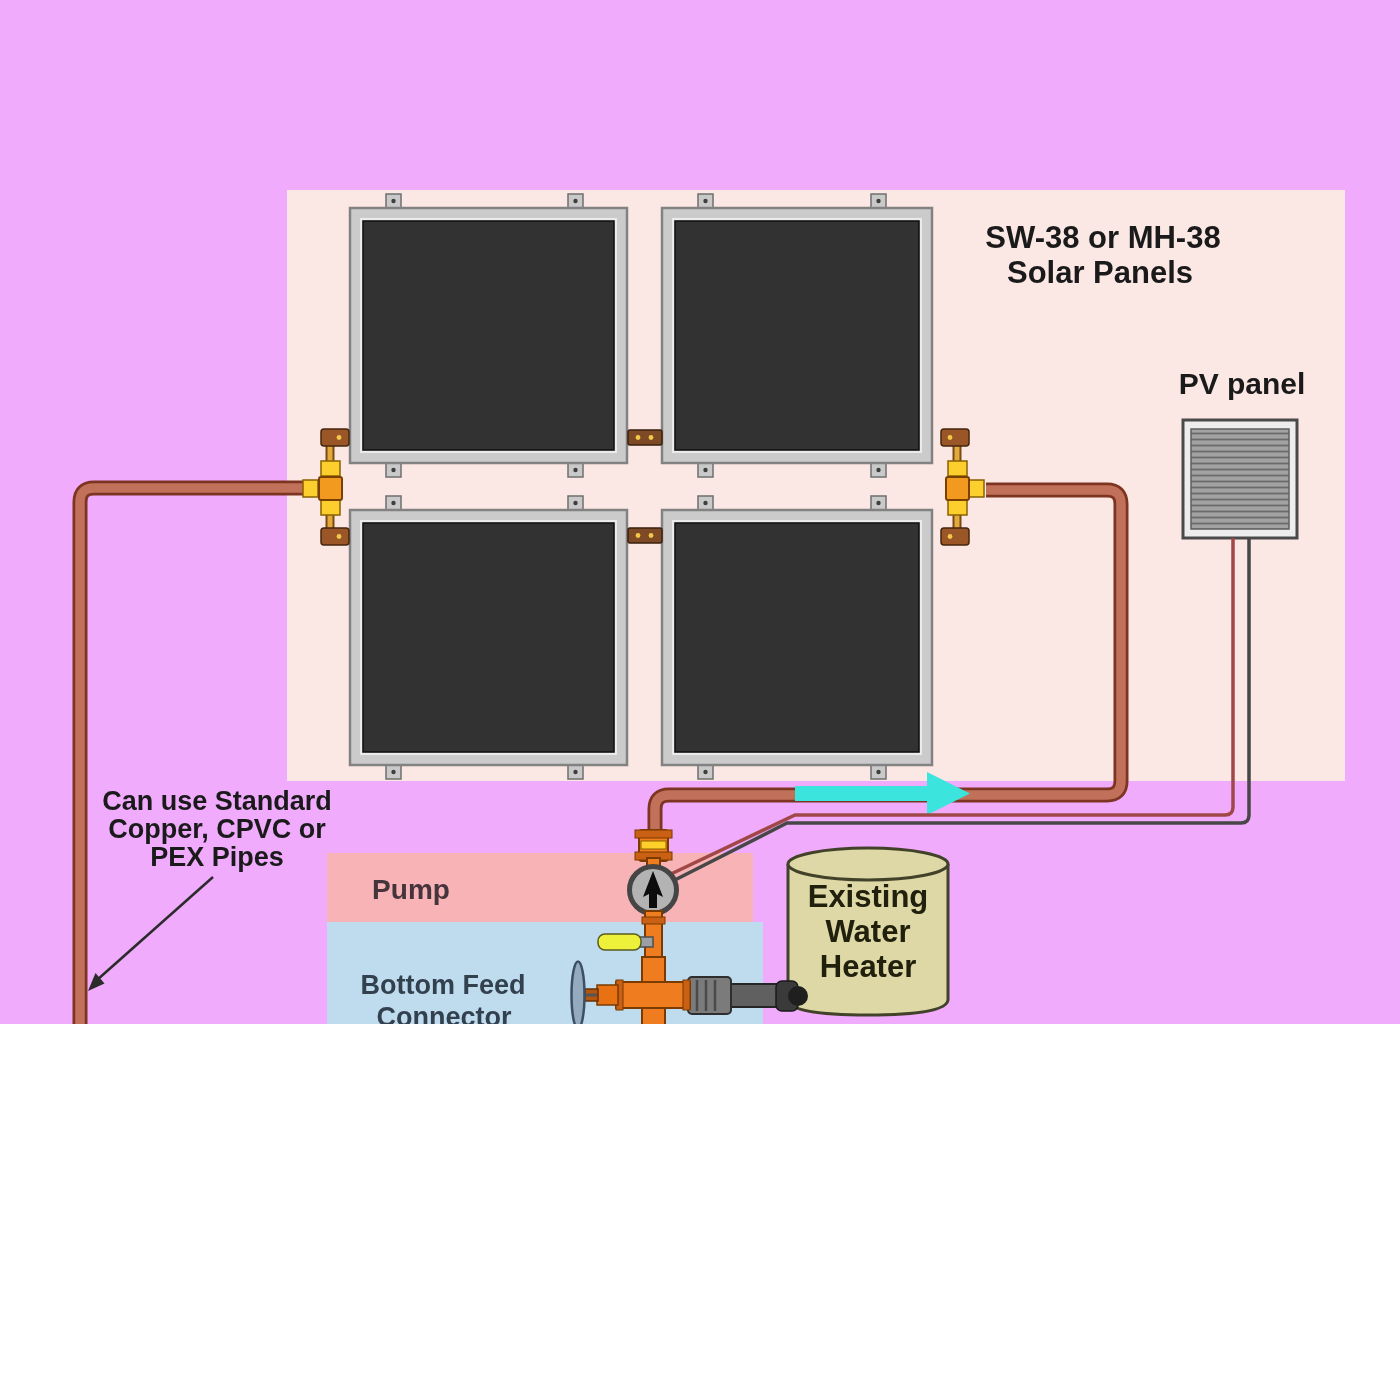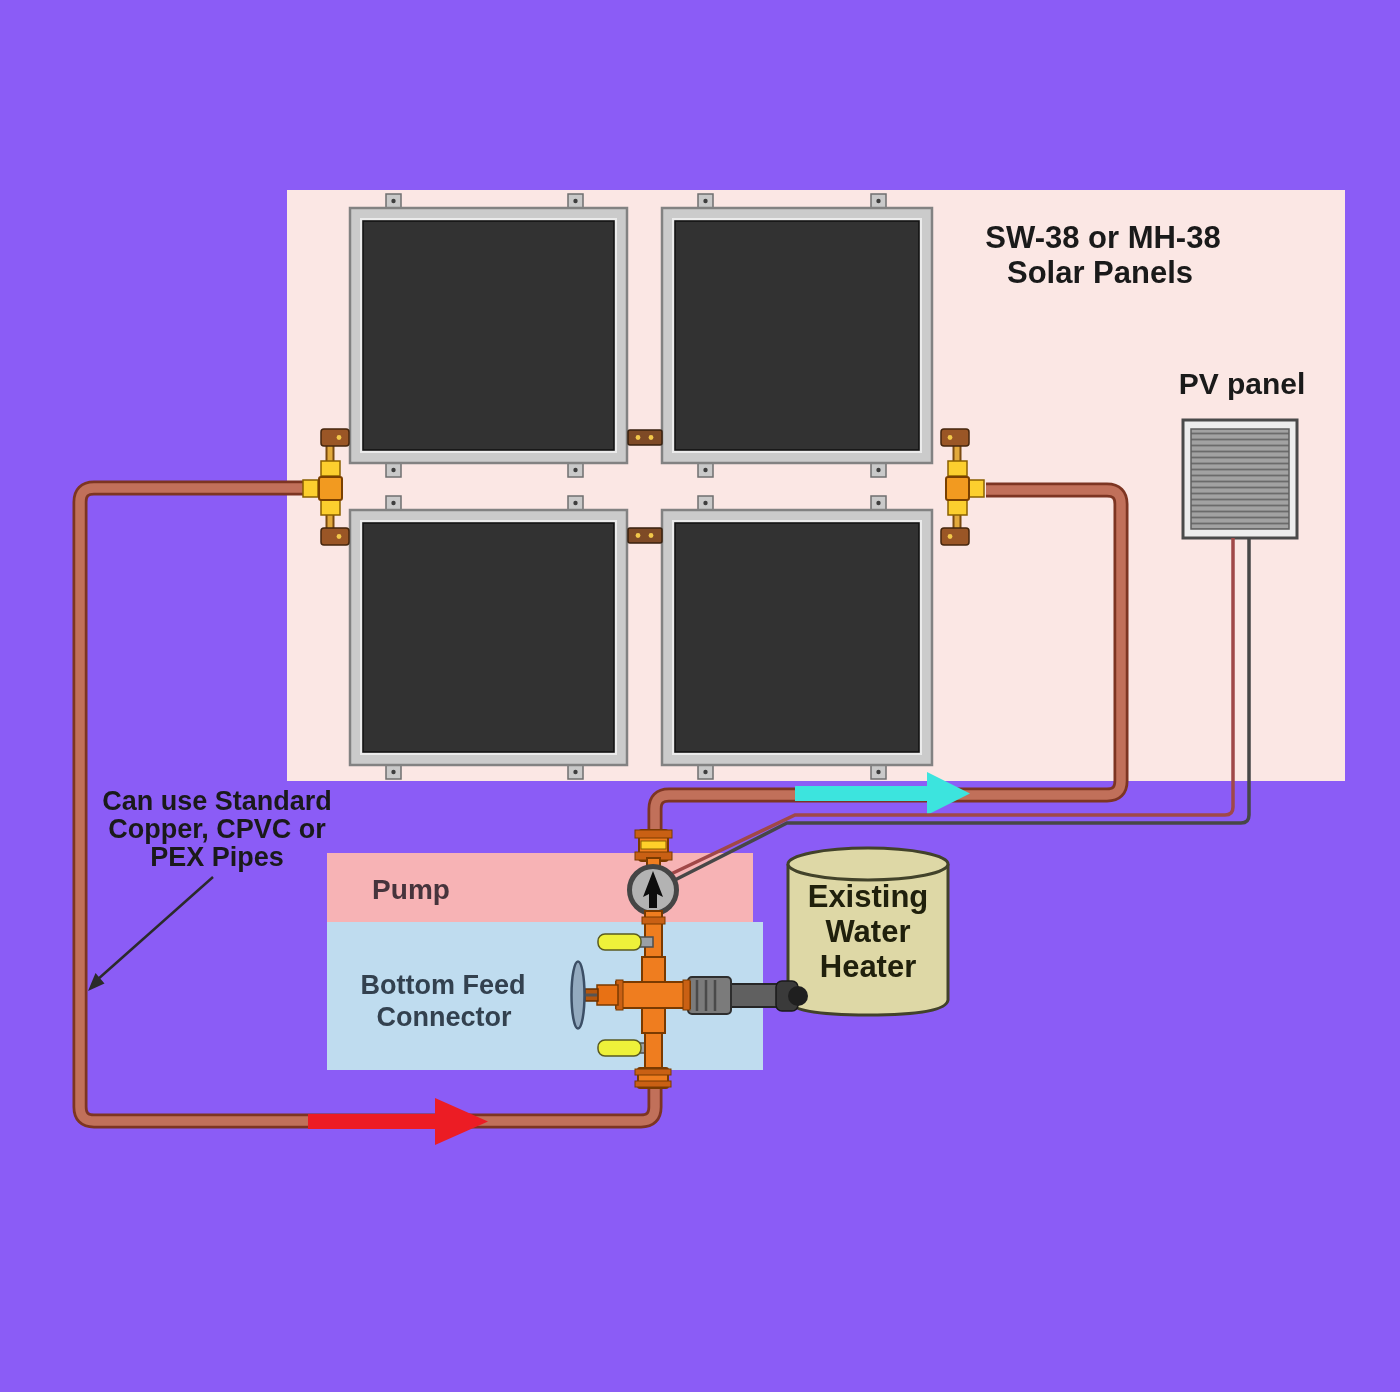--- a/index.html
+++ b/index.html
@@ -1,16 +1,16 @@
 <!DOCTYPE html>
 <html><head>
 <meta charset="utf-8">
 <style>
   html,body{margin:0;padding:0;background:#ffffff;}
-  #stage{position:relative;width:1400px;height:1392px;background:#8b5cf6;overflow:hidden;
+  #stage{position:relative;width:1400px;height:1024px;background:#f0abfc;overflow:hidden;
          font-family:"Liberation Sans",sans-serif;}
   svg{position:absolute;left:0;top:0;}
   text{font-family:"Liberation Sans",sans-serif;font-weight:bold;}
   .pipeO{fill:none;stroke:#7d3522;stroke-width:15;}
   .pipeI{fill:none;stroke:#c1705a;stroke-width:9.5;}
   .brassO{fill:none;stroke:#7a4a10;stroke-width:9;}
   .brassI{fill:none;stroke:#e2a93c;stroke-width:5;}
   .pframe{fill:#cbcbcb;stroke:#828282;stroke-width:2.5;}
   .pinner{fill:none;stroke:#ebebeb;stroke-width:2;}
   .pabs{fill:#323232;stroke:#101010;stroke-width:1.5;}

